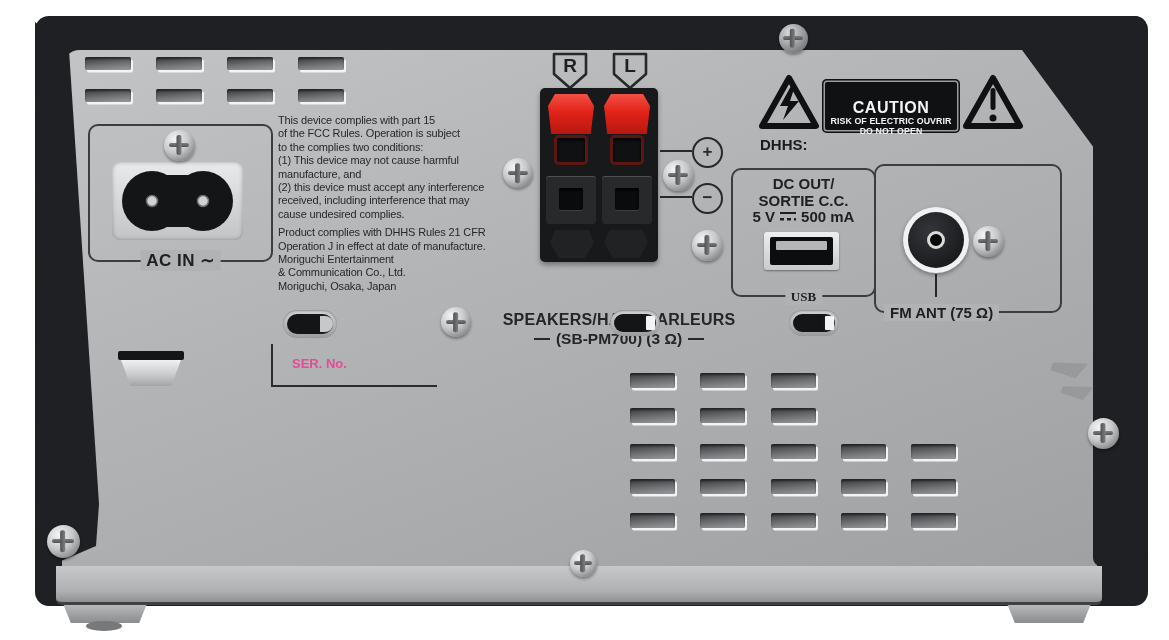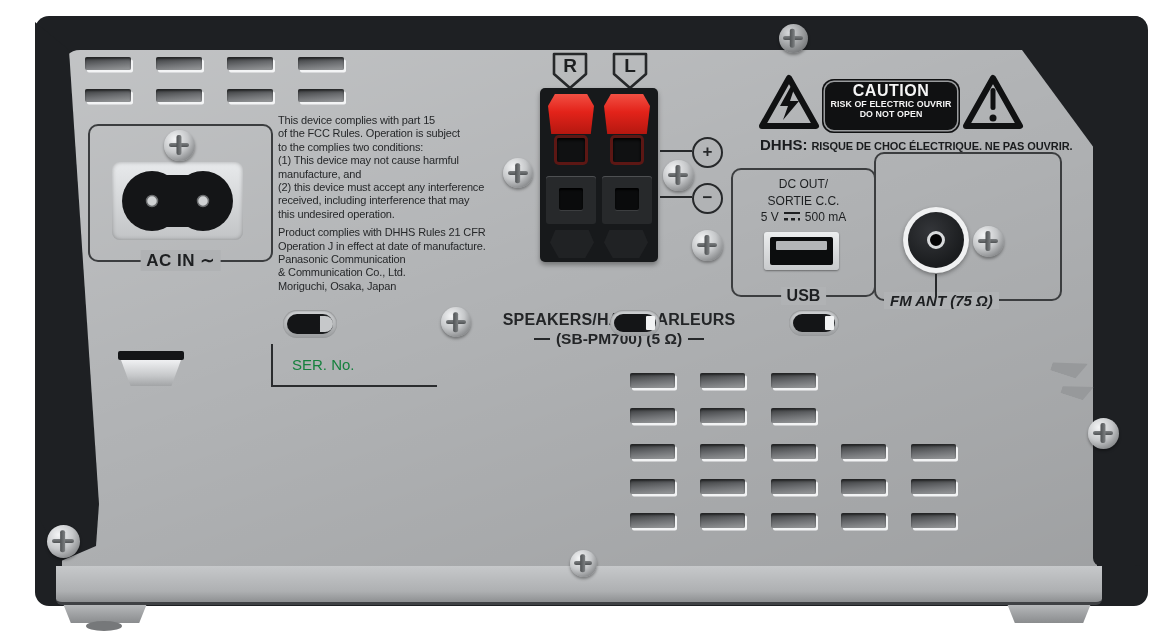--- a/index.html
+++ b/index.html
@@ -71,30 +71,30 @@
   .base-lever{position:absolute;width:44px;height:28px;background:#202224;
        clip-path:polygon(12% 0,88% 0,100% 45%,80% 100%,20% 100%,0 45%);}
   .badge{position:absolute;width:36px;height:38px;}
   .badge .ltr{position:absolute;left:0;top:3px;width:36px;text-align:center;font-size:19px;font-weight:600;color:#1d1f21;}
   .pol-circle{position:absolute;width:27px;height:27px;border:2.2px solid #26282a;border-radius:50%;
        text-align:center;line-height:25px;font-size:17px;font-weight:600;color:#26282a;}
   .pol-line{position:absolute;width:32px;height:2.4px;background:#26282a;}
 
   
   .caution-box{position:absolute;left:822px;top:79px;width:138px;height:54px;background:#101112;
-       border-radius:12px;box-shadow:inset 0 0 0 1.5px #101112, inset 0 0 0 3px #9a9c9e;
-       text-align:center;color:#f5f5f5;padding-top:3px;box-sizing:border-box;}
+       border-radius:5px;box-shadow:inset 0 0 0 1.5px #101112, inset 0 0 0 3px #9a9c9e;
+       text-align:center;color:#f5f5f5;padding-top:20px;box-sizing:border-box;}
   .caution-box .t{font-size:16px;font-weight:700;letter-spacing:.5px;line-height:17px;}
   .caution-box .s{font-size:8.8px;font-weight:700;line-height:10px;letter-spacing:.1px;}
   .avis{position:absolute;left:760px;top:136px;display:flex;align-items:baseline;gap:4px;color:#1a1c1e;white-space:nowrap;}
   .avis .a1{font-size:15px;font-weight:600;}
   .avis .a2{font-size:11px;font-weight:600;letter-spacing:-0.1px;}
 
   
-  .dc-text{position:absolute;left:0;top:6px;width:100%;text-align:center;font-size:12px;line-height:16.5px;font-weight:400;color:#1d1f21;}
+  .dc-text{position:absolute;left:0;top:6px;width:100%;text-align:center;font-size:15px;line-height:16.5px;font-weight:700;color:#1d1f21;}
   .dc-row{display:flex;justify-content:center;align-items:center;gap:5px;}
   .dc-sym{width:16px;height:9px;border-top:2.5px solid #1d1f21;
        background:repeating-linear-gradient(90deg,#1d1f21 0 3.8px,rgba(0,0,0,0) 3.8px 6.8px);
        background-size:16px 2.5px;background-position:0 4px;background-repeat:no-repeat;}
   .usb-port{position:absolute;left:31px;top:62px;width:75px;height:38px;border-radius:3px;
        background:linear-gradient(180deg,#eceeef,#c8cacc);box-shadow:0 1px 2px rgba(0,0,0,.4);}
   .usb-inner{position:absolute;left:6px;top:5px;width:63px;height:28px;background:#0c0d0e;border-radius:2px;}
   .usb-tongue{position:absolute;left:6px;top:4px;width:51px;height:9px;background:#b4b6b8;border-radius:1px;}
 
   
@@ -115,21 +115,21 @@
   .tab-cap{position:absolute;right:4px;top:50%;transform:translateY(-50%);width:13px;height:16px;
        background:#c6c8ca;border-radius:0 8px 8px 0;}
 
   
   .ser-bar{position:absolute;left:118px;top:351px;width:66px;height:9px;background:#141517;border-radius:2px;}
   .ser-metal{position:absolute;left:121px;top:360px;width:60px;height:26px;
        background:linear-gradient(180deg,#f0f1f3,#c6c8ca 60%,#a2a4a6);
        clip-path:polygon(0 0,100% 0,84% 100%,16% 100%);}
   .ser-vline{position:absolute;left:271px;top:344px;width:2.4px;height:43px;background:#2a2c2e;}
   .ser-hline{position:absolute;left:271px;top:385px;width:166px;height:2.4px;background:#2a2c2e;}
-  .ser-label{position:absolute;left:292px;top:356px;font-size:15px;font-weight:400;color:#15803d;}
+  .ser-label{position:absolute;left:292px;top:356px;font-size:13px;font-weight:700;color:#ec4899;}
 
   
   .spk-cap1{position:absolute;left:498px;top:311px;width:242px;text-align:center;font-size:16px;font-weight:600;letter-spacing:.2px;color:#232527;}
   .spk-cap2{position:absolute;left:508px;top:330px;width:222px;display:flex;justify-content:center;align-items:center;gap:6px;
        font-size:15.5px;font-weight:600;color:#232527;}
   .seg{width:16px;height:2.4px;background:#26282a;}
 </style>
 </head>
 <body>
 
@@ -168,26 +168,26 @@
 
   <div class="fcc">
     <p>
       <span>This device complies with part 15</span><br>
       <span>of the FCC Rules. Operation is subject</span><br>
       <span>to the complies two conditions:</span><br>
       <span>(1) This device may not cause harmful</span><br>
       <span>manufacture, and</span><br>
       <span>(2) this device must accept any interference</span><br>
       <span>received, including interference that may</span><br>
-      <span>this undesired operation.</span>
+      <span>cause undesired complies.</span>
     </p>
     <p>
       <span>Product complies with DHHS Rules 21 CFR</span><br>
       <span>Operation J in effect at date of manufacture.</span><br>
-      <span>Panasonic Communication</span><br>
+      <span>Moriguchi Entertainment</span><br>
       <span>&amp; Communication Co., Ltd.</span><br>
       <span>Moriguchi, Osaka, Japan</span>
     </p>
   </div>
 
   <div class="badge" style="left:552px;top:52px;">
     <svg width="36" height="38" viewBox="0 0 36 38">
         <path d="M2 2 H34 V22 L18 36 L2 22 Z" fill="none" stroke="#26282a" stroke-width="2.6" stroke-linejoin="round"></path>
       </svg>
     <span class="ltr">R</span>
@@ -215,62 +215,61 @@
   </div>
 
   <div class="pol-line" style="left:660px;top:150px;"></div>
   <div class="pol-line" style="left:660px;top:196px;"></div>
   <div class="pol-circle" style="left:692px;top:137px;">+</div>
   <div class="pol-circle" style="left:692px;top:183px;">−</div>
 
   <div class="spk-cap1">SPEAKERS/HAUT-PARLEURS</div>
   <div class="spk-cap2">
     <span class="seg"></span>
-    <span>(SB-PM700) (5 Ω)</span>
+    <span>(SB-PM700) (3 Ω)</span>
     <span class="seg"></span>
   </div>
 
   <svg class="abs" style="left:758px;top:74px;" width="62" height="56" viewBox="0 0 62 56">
     <path d="M31 4 L58 52 L4 52 Z" fill="none" stroke="#101112" stroke-width="6" stroke-linejoin="round"></path>
     <path d="M33 12 L22 32 L30 32 L25 46 L41 27 L32 27 L37 12 Z" fill="#101112"></path>
   </svg>
   <div class="caution-box">
     <div class="t">CAUTION</div>
     <div class="s">RISK OF ELECTRIC OUVRIR</div>
     <div class="s">DO NOT OPEN</div>
   </div>
   <svg class="abs" style="left:962px;top:74px;" width="62" height="56" viewBox="0 0 62 56">
     <path d="M31 4 L58 52 L4 52 Z" fill="none" stroke="#101112" stroke-width="6" stroke-linejoin="round"></path>
     <rect x="28.5" y="14" width="5" height="22" rx="2.5" fill="#101112"></rect>
     <circle cx="31" cy="44" r="3.5" fill="#101112"></circle>
   </svg>
   <div class="avis">
     <span class="a1">DHHS:</span>
-    <span class="a2">RISQUE DE CHOC ÉLECTRIQUE. NE PAS OUVRIR.</span>
   </div>
 
   <div class="box" style="left:731px;top:168px;width:141px;height:125px;">
     <div class="dc-text">
       <div>DC OUT/</div>
       <div>SORTIE C.C.</div>
       <div class="dc-row">
         <span>5 V</span>
         <span class="dc-sym"></span>
         <span>500 mA</span>
       </div>
     </div>
     <div class="usb-port">
       <div class="usb-inner">
         <div class="usb-tongue"></div>
       </div>
     </div>
-    <span class="boxlabel" style="bottom:-10px;left:50%;transform:translateX(-50%);font-size:16px;">USB</span>
-  </div>
-
-  <div class="box" style="left:874px;top:152px;width:184px;height:145px;font-style:italic;">
+    <span class="boxlabel" style="bottom:-10px;left:50%;transform:translateX(-50%);font-size:13px;font-family:Liberation Serif, serif;">USB</span>
+  </div>
+
+  <div class="box" style="left:874px;top:164px;width:184px;height:145px;">
     <span class="boxlabel" style="bottom:-10px;left:8px;font-size:15px;">FM ANT (75 Ω)</span>
   </div>
   <div class="coax-outer">
     <div class="coax-disc"></div>
     <div class="coax-pin"></div>
   </div>
   <div class="abs" style="left:935px;top:274px;width:2.4px;height:23px;background:#26282a;"></div>
 
   <div class="tab" style="left:283px;top:310px;width:54px;height:28px;">
     <div class="tab-inner"></div>

